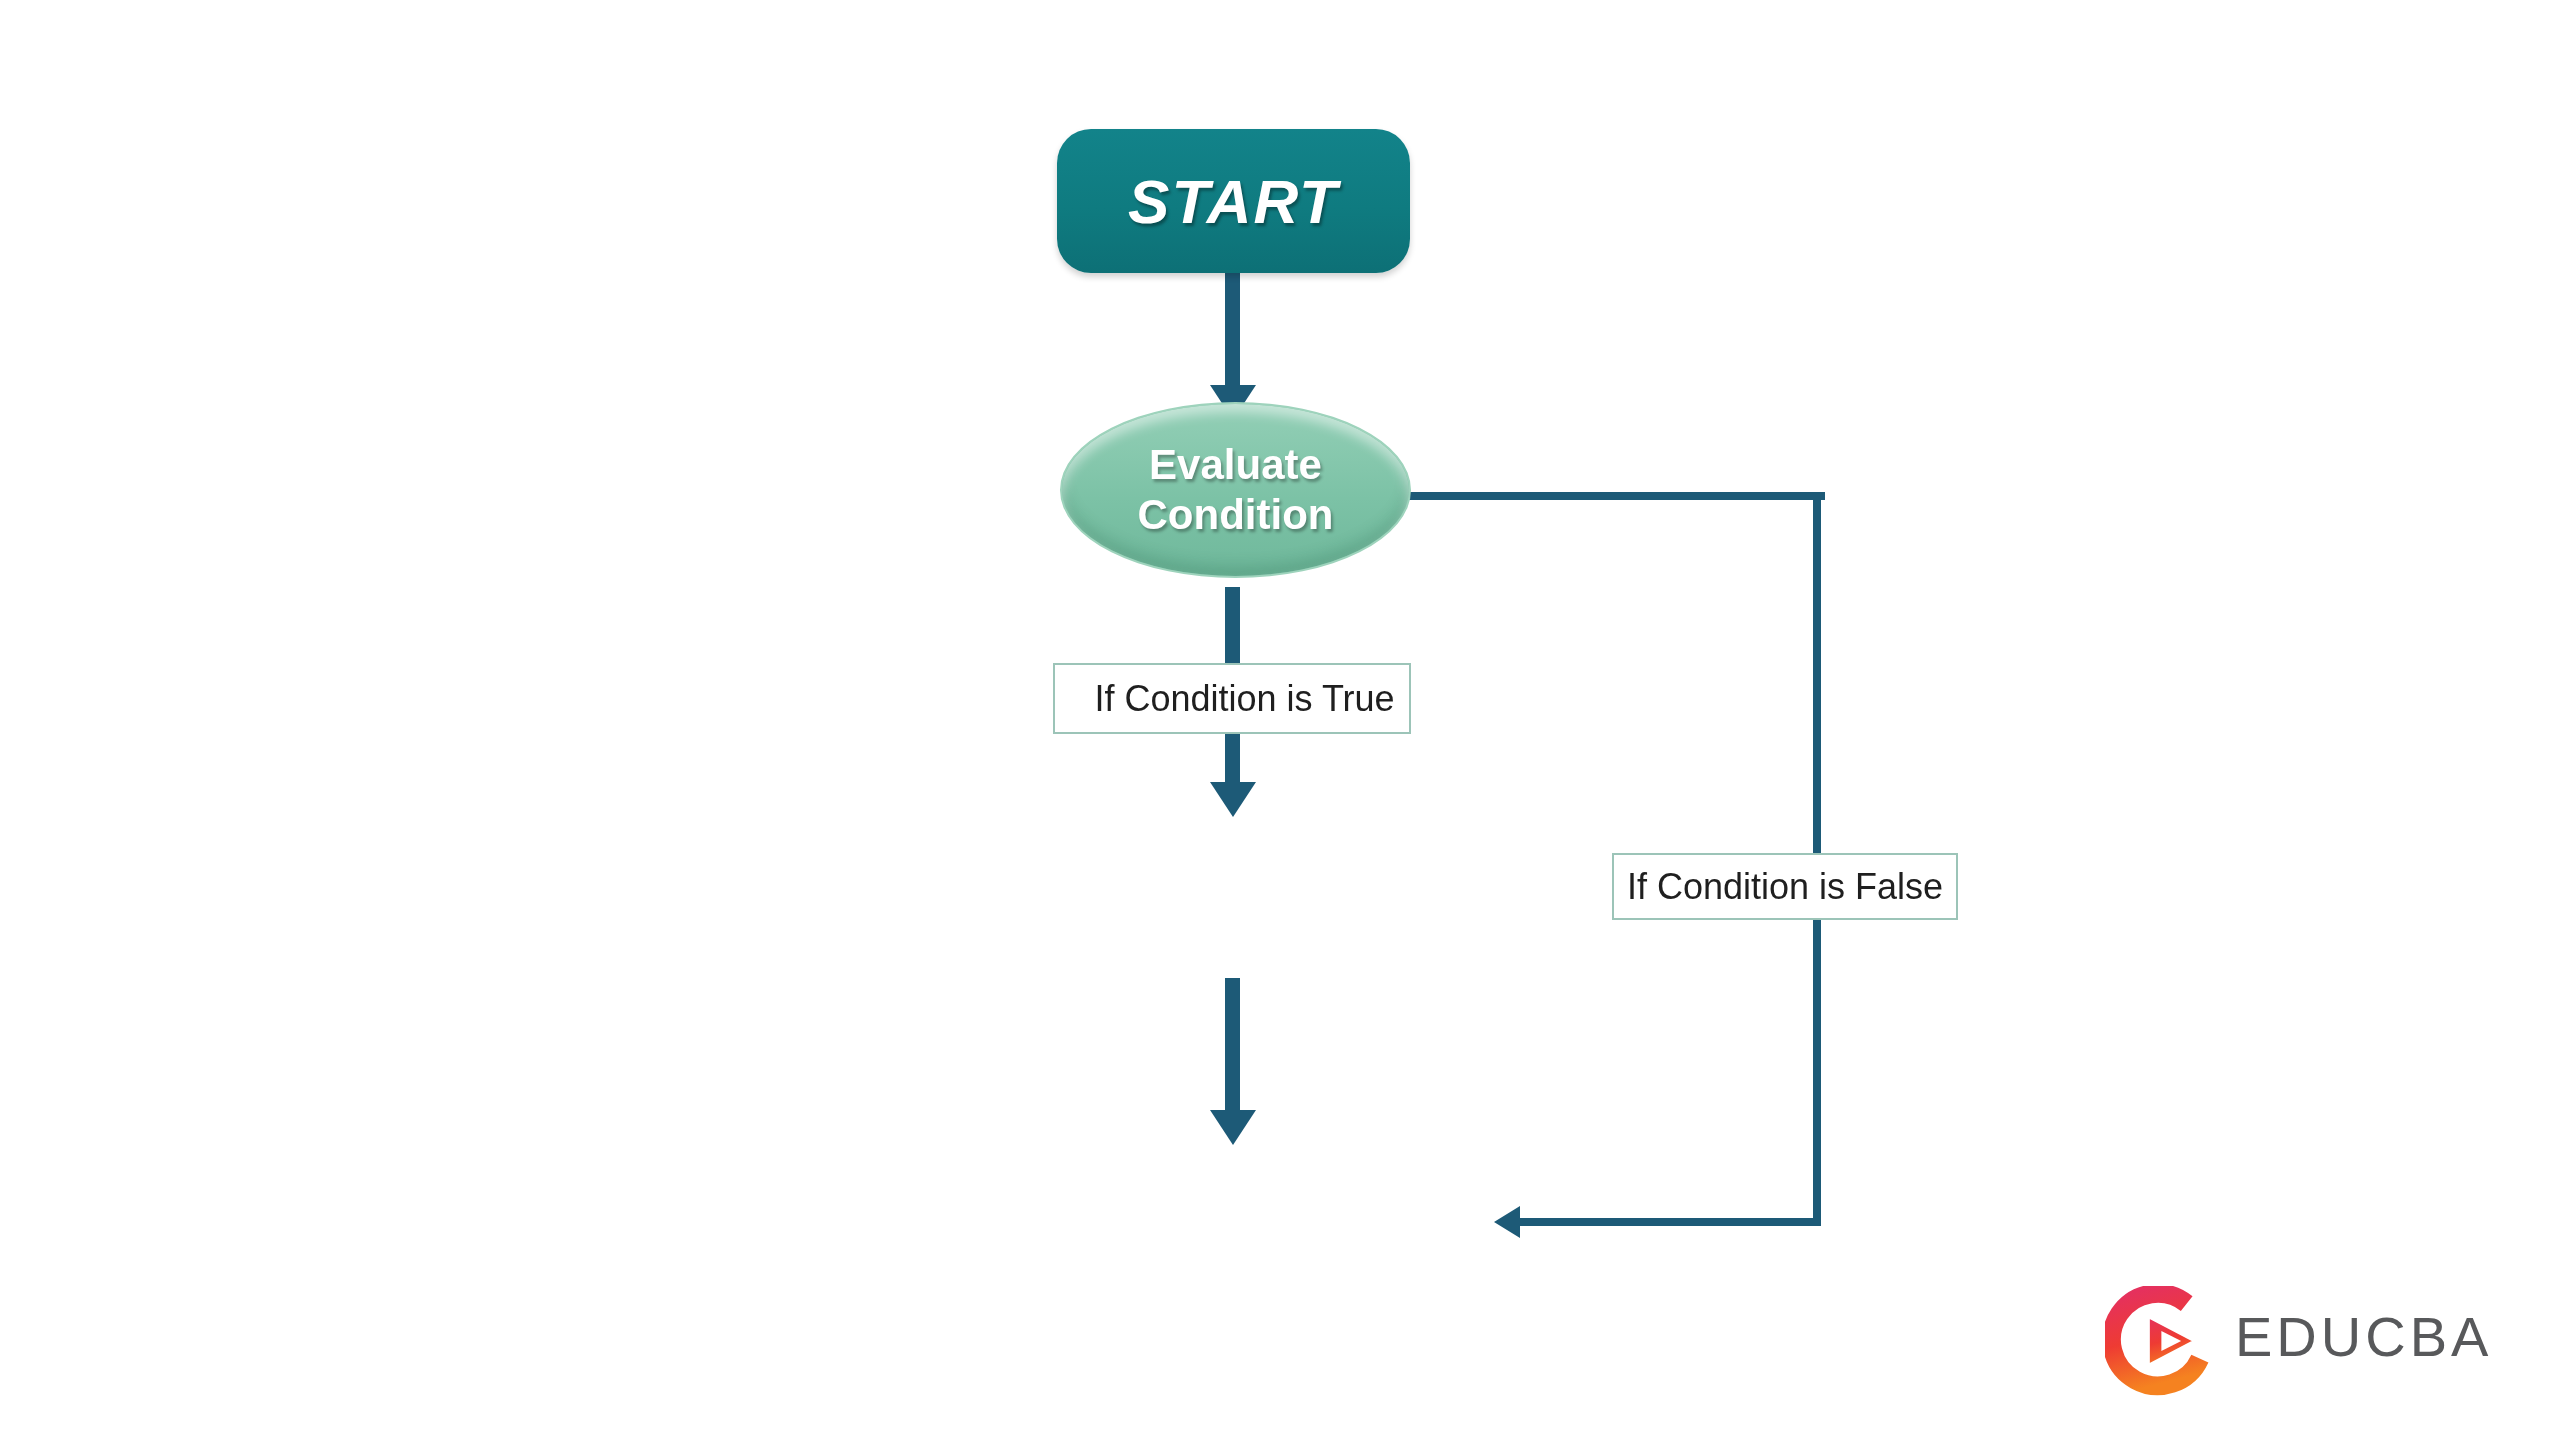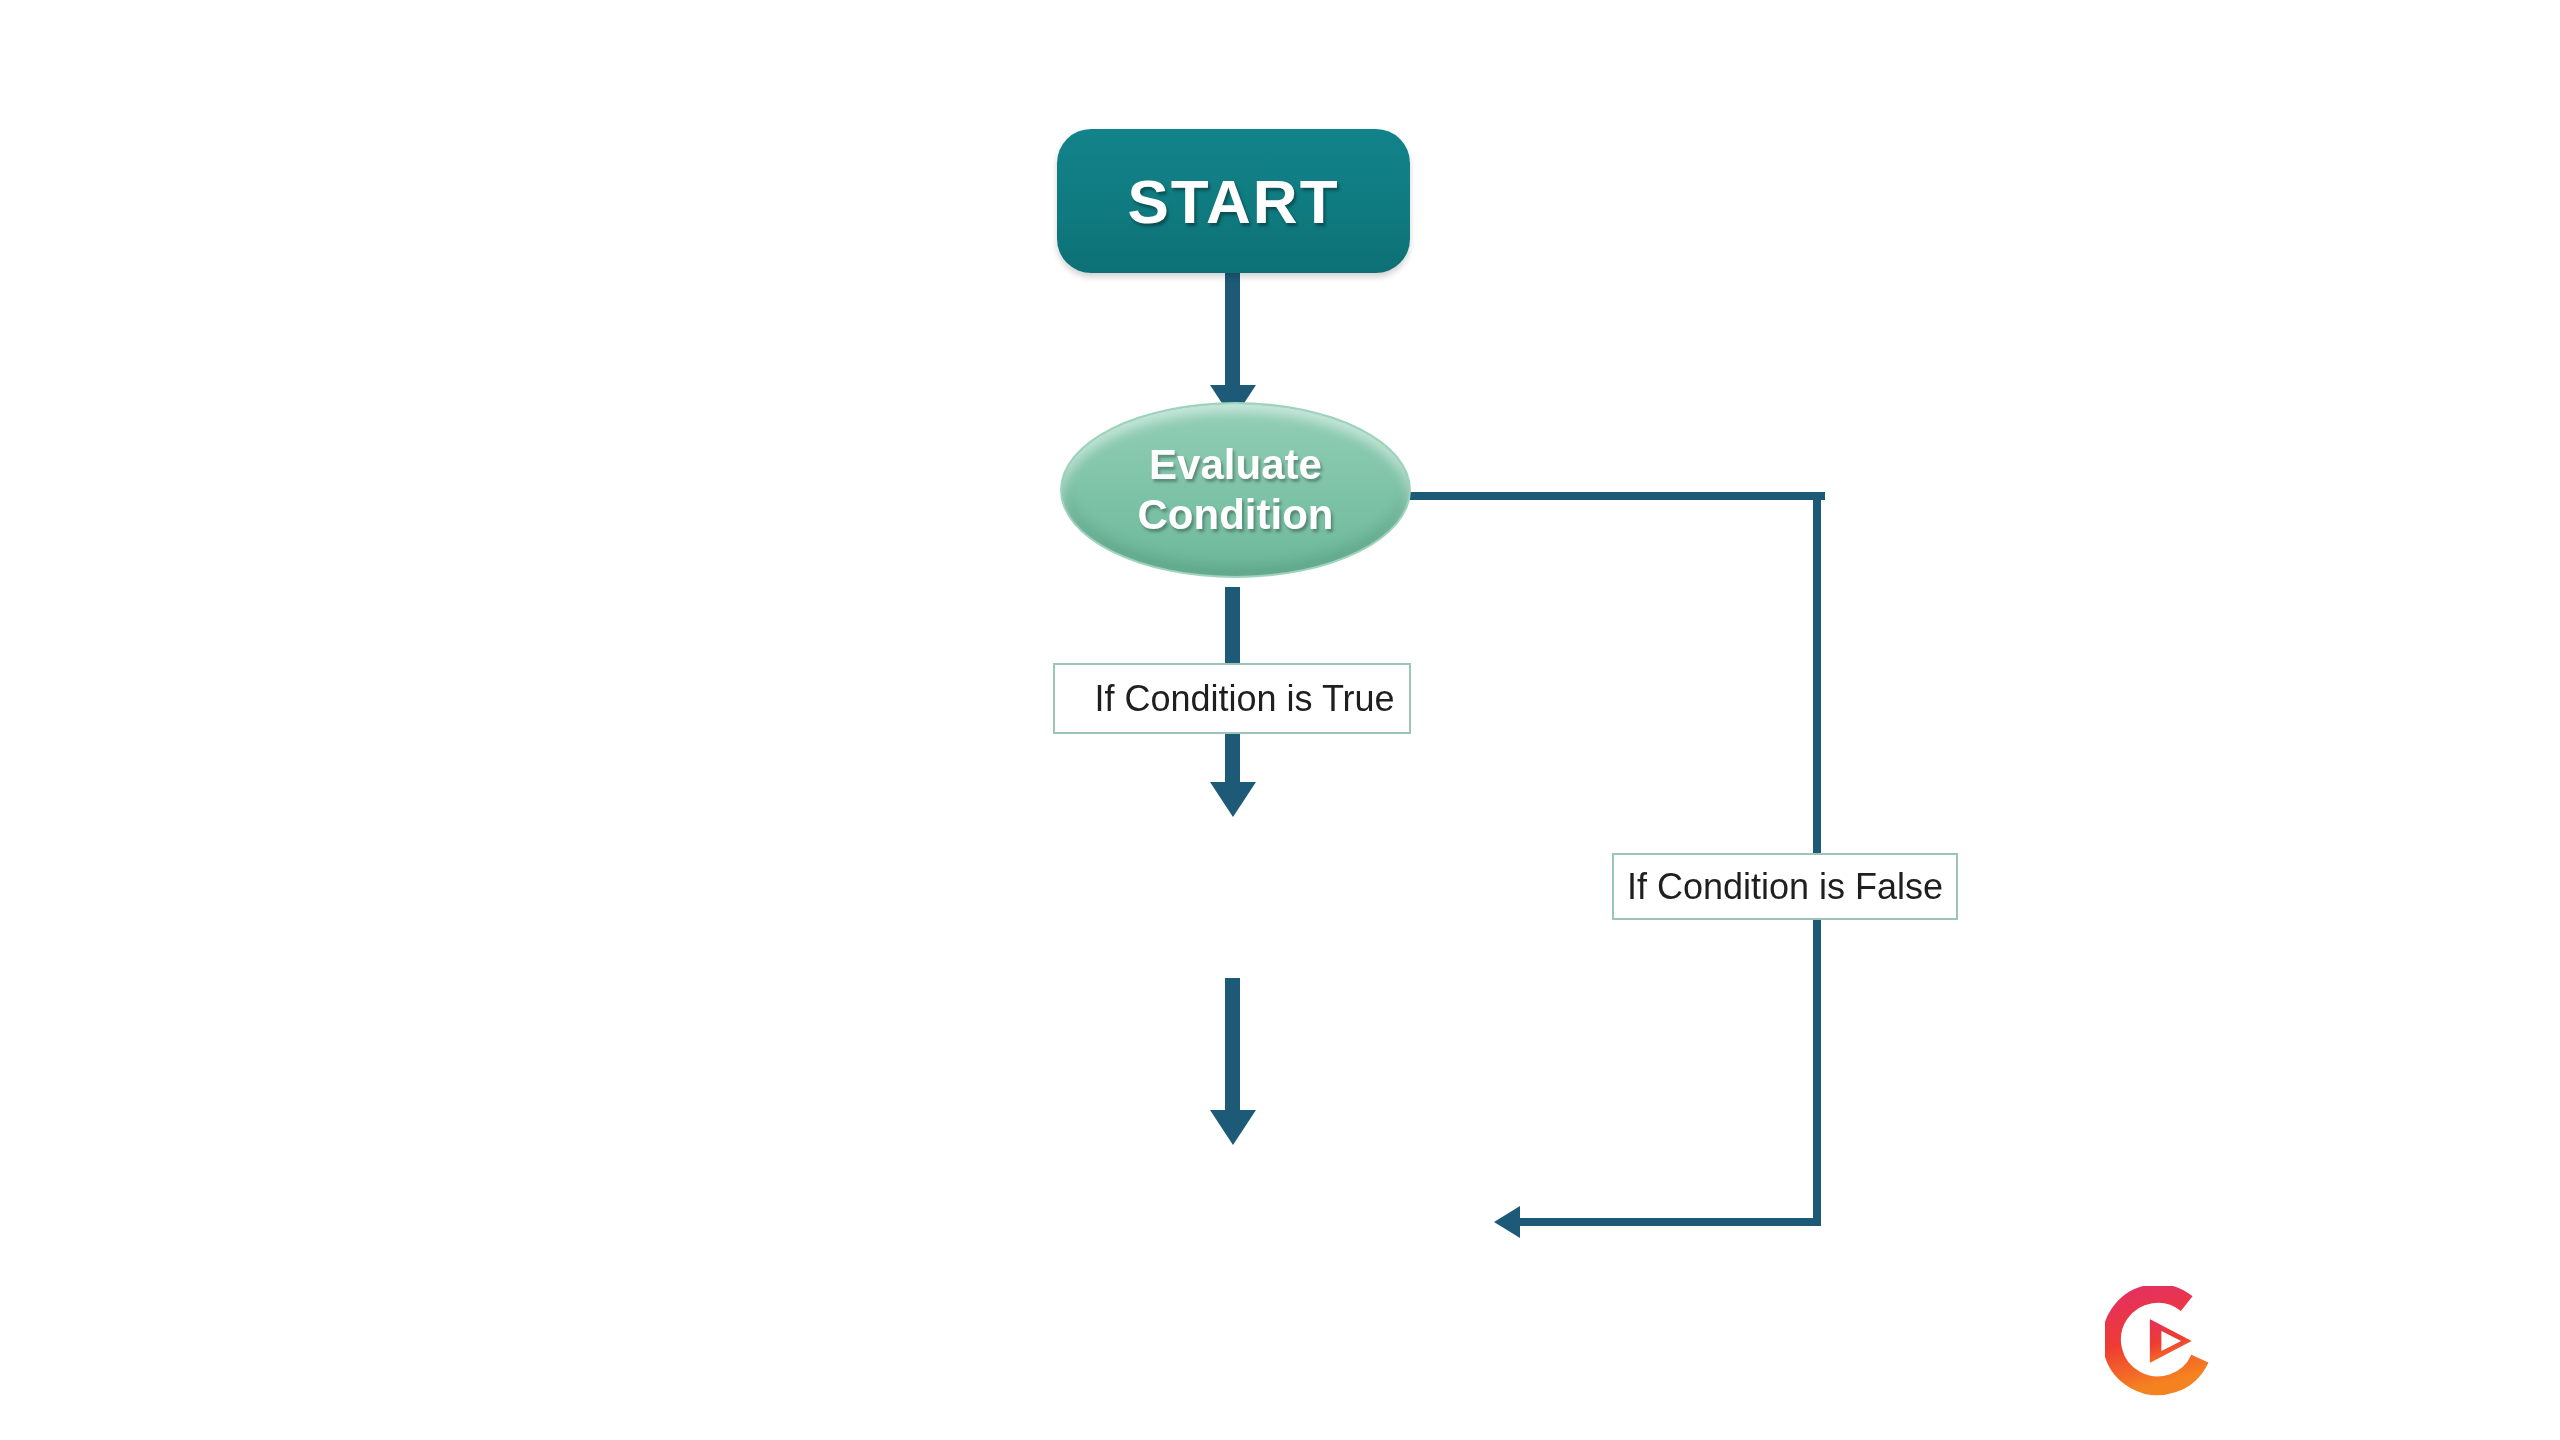--- a/index.html
+++ b/index.html
@@ -19,20 +19,21 @@
     box-sizing:border-box;
   }
   .node-start{
     left:1057px;top:129px;width:353px;height:144px;
     border-radius:34px;
     background:linear-gradient(180deg,#12838a 0%,#0f7b80 55%,#0d7076 100%);
     box-shadow:0 4px 6px rgba(0,0,0,0.18);
     font-size:62px;letter-spacing:2px;
     text-shadow:2px 3px 3px rgba(0,0,0,0.35);
     z-index:3;
+    font-style:italic;
   }
   .node-ellipse{
     left:1060px;top:402px;width:351px;height:176px;
     border-radius:50%;
     background:linear-gradient(180deg,#93cfb6 0%,#7cc2a6 55%,#6fb89b 100%);
     border:2px solid #9ed3bc;
     box-shadow:inset 0 8px 12px rgba(255,255,255,0.5), inset 0 -10px 14px rgba(20,90,60,0.18);
     font-size:42px;line-height:1.18;white-space:pre-line;
     text-shadow:2px 3px 3px rgba(0,0,0,0.3);
     z-index:3;
@@ -139,14 +140,17 @@
           <stop offset="0" stop-color="#e5315d"></stop>
           <stop offset="0.5" stop-color="#ee3b33"></stop>
           <stop offset="1" stop-color="#f58220"></stop>
         </linearGradient>
       </defs>
       <path d="M72 16 A 42 42 0 1 0 84 66" fill="none" stroke="url(#educba-grad)" stroke-width="17"></path>
       <polygon points="36,26 82,50 36,74" fill="url(#educba-grad)" stroke="#ffffff" stroke-width="5"></polygon>
       <polygon points="49,41 67,50 49,59" fill="#ffffff"></polygon>
     </svg>
   </div>
+  <div class="abs logo-text">
+    <span>EDUCBA</span>
+  </div>
 
 </div>
 
 </body></html>

